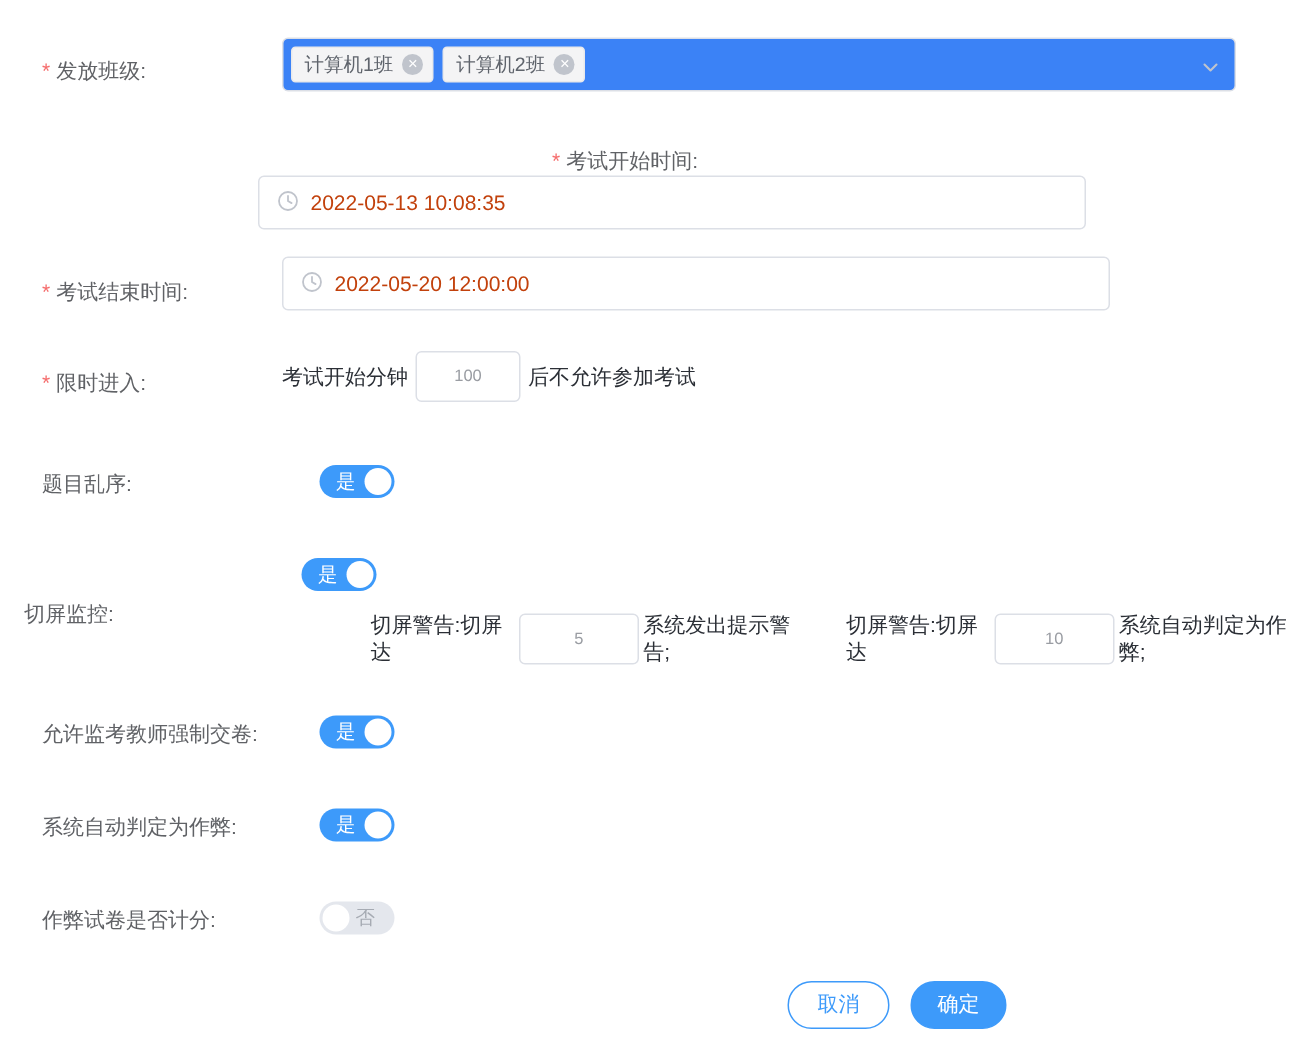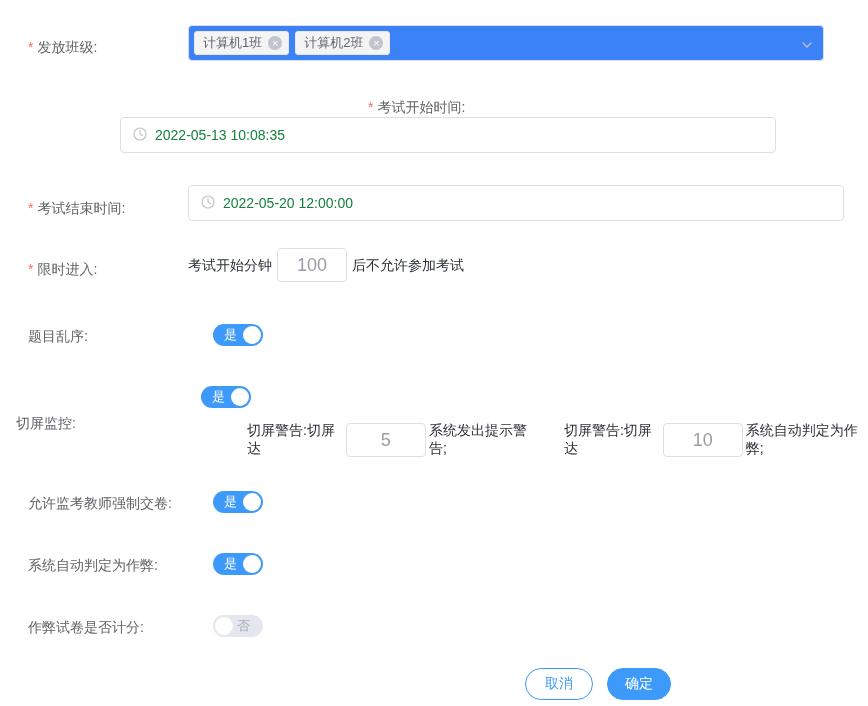--- a/index.html
+++ b/index.html
@@ -17,24 +17,24 @@
     border-radius:4px; background:#3b82f6; display:flex; align-items:center; gap:6px;
     padding:0 30px 0 5px; }
   .tag { display:inline-flex; align-items:center; height:24px; padding:0 6px 0 8px;
     background:#f4f4f5; border:1px solid #e9e9eb; border-radius:3px; color:#5f646c; font-size:13px; }
   .tag-close { display:inline-flex; align-items:center; justify-content:center; width:14px; height:14px;
     margin-left:6px; border-radius:50%; background:#c0c4cc; color:#fff; font-size:11px; line-height:1;
     cursor:pointer; }
   .select-caret { position:absolute; right:10px; top:12px; }
 
   
-  .date-input { display:flex; align-items:center; gap:8px; width:656px; height:36px;
-    border:1px solid #dcdfe6; border-radius:4px; background:#fff; padding:0 12px; color:#15803d; }
+  .date-input { display:flex; align-items:center; gap:8px; width:552px; height:36px;
+    border:1px solid #dcdfe6; border-radius:4px; background:#fff; padding:0 12px; color:#c2410c; }
   .num-input { height:34px; border:1px solid #dcdfe6; border-radius:4px; text-align:center;
-    color:#9a9da3; font-size:18px; font-family:inherit; outline:none; background:#fff; }
+    color:#9a9da3; font-size:11px; font-family:inherit; outline:none; background:#fff; }
   .inline-group { display:flex; align-items:center; color:#2b2f36; }
   .inline-group .txt { line-height:34px; }
 
   
   .adv-link { display:inline-flex; align-items:center; gap:3px; color:#409eff; cursor:pointer; }
 
   
   .switch { position:relative; width:50px; height:22px; border-radius:11px; cursor:pointer; flex:none; }
   .switch.on { background:#3d9afa; }
   .switch.off { background:#e4e7ed; }
@@ -48,21 +48,21 @@
   
   .footer { display:flex; gap:14px; padding-left:525px; }
   .btn { height:32px; border-radius:16px; font-size:14px; font-family:inherit; cursor:pointer;
     display:inline-flex; align-items:center; justify-content:center; }
   .btn-cancel { width:68px; background:#fff; border:1px solid #3d9afa; color:#3d9afa; }
   .btn-confirm { width:64px; background:#3d9afa; border:1px solid #3d9afa; color:#fff; }
 
   
   .r1 { padding-top:25px; }
   .r2 { margin-top:27px;flex-direction:column; }
-  .r3 { margin-top:32px; }
+  .r3 { margin-top:18px; }
   .r4 { margin-top:27px; }
   .r-adv { margin-top:33px; padding-left:28px; }
   .r-shuffle { margin-top:42px; }
   .r-monitor { margin-top:40px;padding-left:16px; }
   .warn-line { display:flex; align-items:center; margin-top:14px; color:#2b2f36;margin-left:46px; }
   .warn-line .num-input { width:80px; margin:0 3px; }
   .warn-gap { margin-left:26px; }
   .r-force { margin-top:33px; }
   .r-auto { margin-top:40px; }
   .r-cheat { margin-top:40px; }

